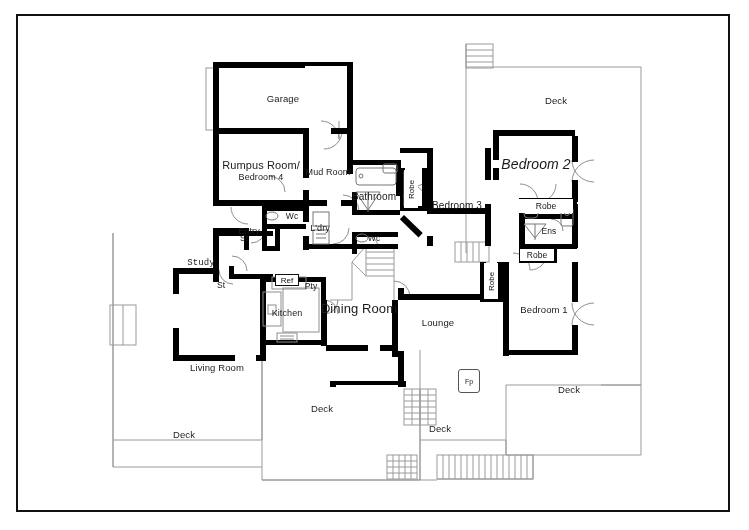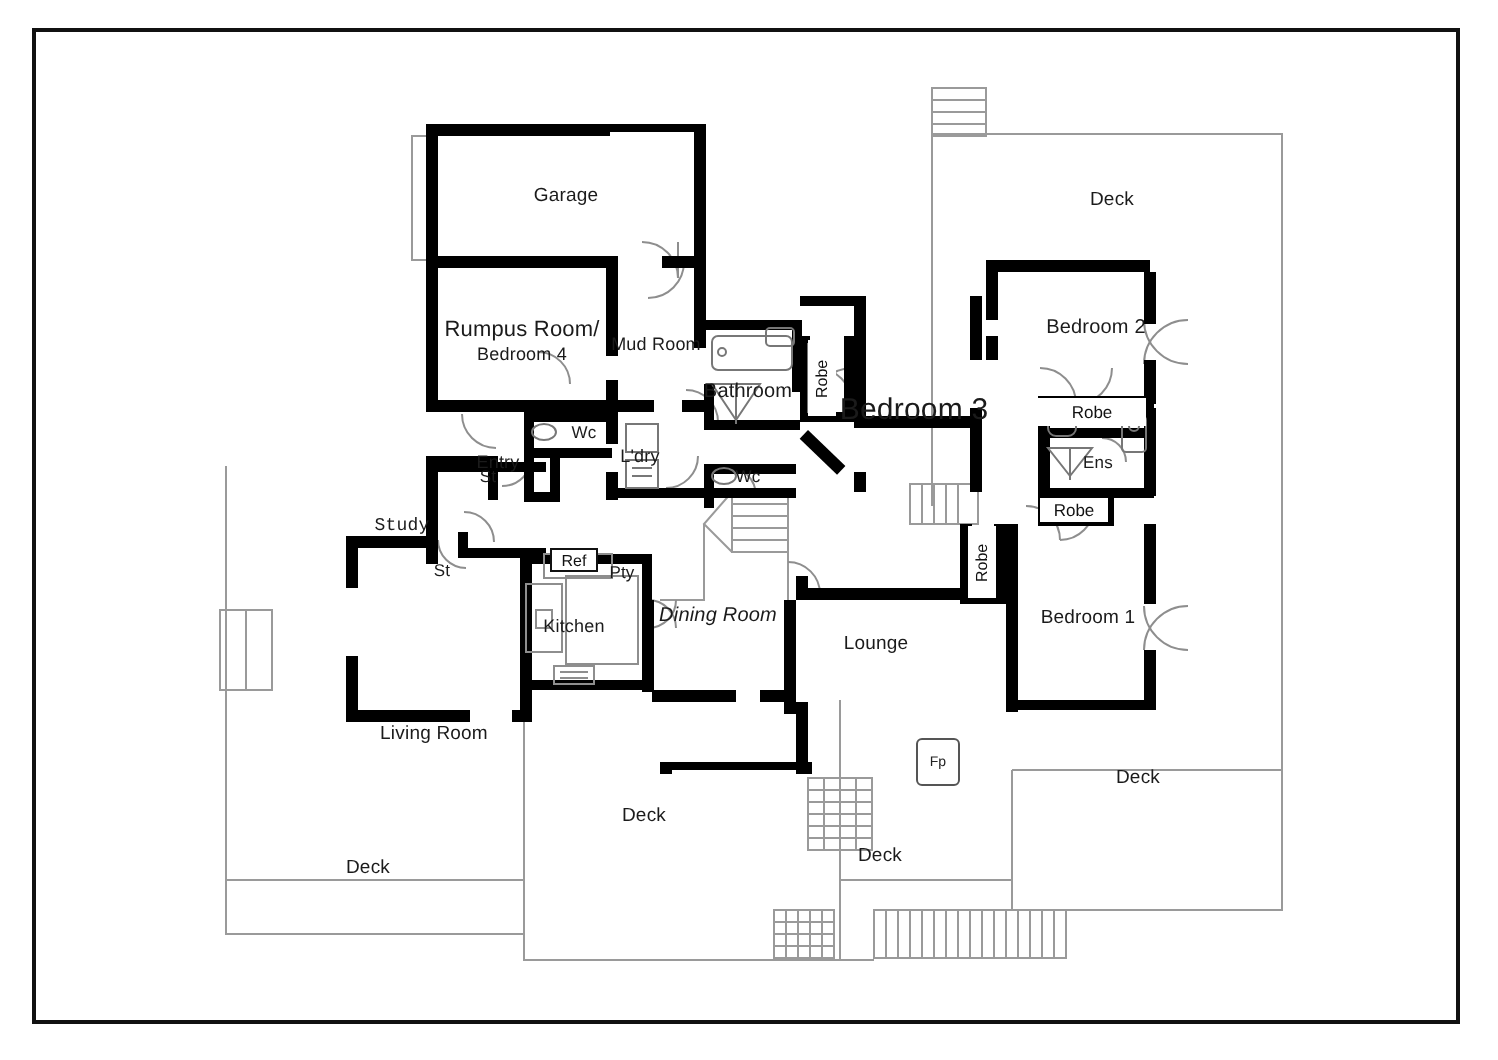--- a/index.html
+++ b/index.html
@@ -298,33 +298,33 @@
   <div class="lbl" style="left:221px;top:285px;font-size:8.5px;">St</div>
 
   <div class="lbl" style="left:217px;top:344px;font-size:9.5px;margin-top:23px;">Living Room</div>
 
   <div class="lbl" style="left:287px;top:313px;font-size:9px;">Kitchen</div>
 
   <div class="boxlbl" style="left:287px;top:280px;width:24px;height:12px;font-size:8px;">Ref</div>
 
   <div class="lbl" style="left:311px;top:286px;font-size:8.5px;">Pty</div>
 
-  <div class="lbl" style="left:359px;top:308px;font-size:10px;font-style:italic;">Dining Room</div>
+  <div class="lbl" style="left:359px;top:308px;font-size:13px;">Dining Room</div>
 
   <div class="lbl" style="left:438px;top:322px;font-size:9.5px;">Lounge</div>
 
   <div class="fp" style="left:469px;top:381px;">
     <span>Fp</span>
   </div>
 
   <div class="lbl" style="left:544px;top:309px;font-size:9.5px;">Bedroom 1</div>
 
-  <div class="lbl" style="left:548px;top:164px;font-size:10px;">Bedroom 2</div>
-
-  <div class="lbl" style="left:457px;top:205px;font-size:15px;text-align:right;">Bedroom 3</div>
+  <div class="lbl" style="left:536px;top:164px;font-size:14px;font-style:italic;">Bedroom 2</div>
+
+  <div class="lbl" style="left:457px;top:205px;font-size:10px;text-align:right;">Bedroom 3</div>
 
   <div class="lbl" style="left:549px;top:231px;font-size:8.5px;">Ens</div>
 
   <div class="boxlbl vert" style="left:411px;top:189px;width:14px;height:38px;font-size:8px;border:none;">Robe</div>
 
   <div class="boxlbl" style="left:546px;top:206px;width:54px;height:14px;font-size:8.5px;border:none;">Robe</div>
 
   <div class="boxlbl" style="left:537px;top:255px;width:34px;height:12px;font-size:8.5px;border:none;">Robe</div>
 
   <div class="boxlbl vert" style="left:491px;top:281px;width:14px;height:36px;font-size:8px;border:none;">Robe</div>

